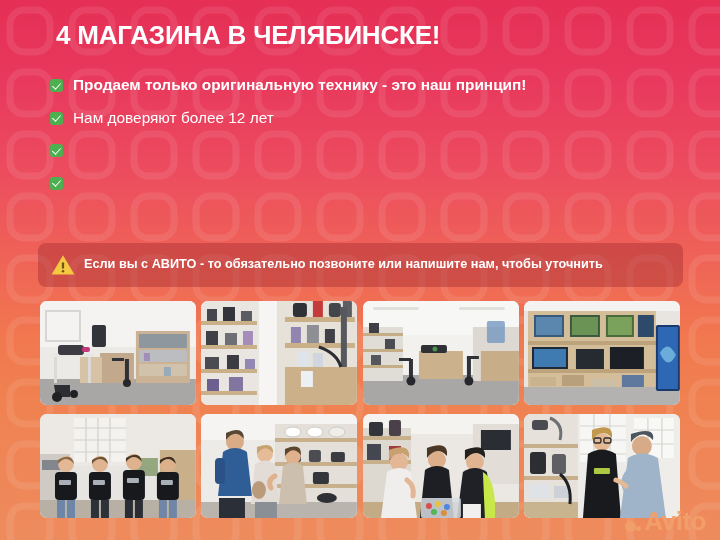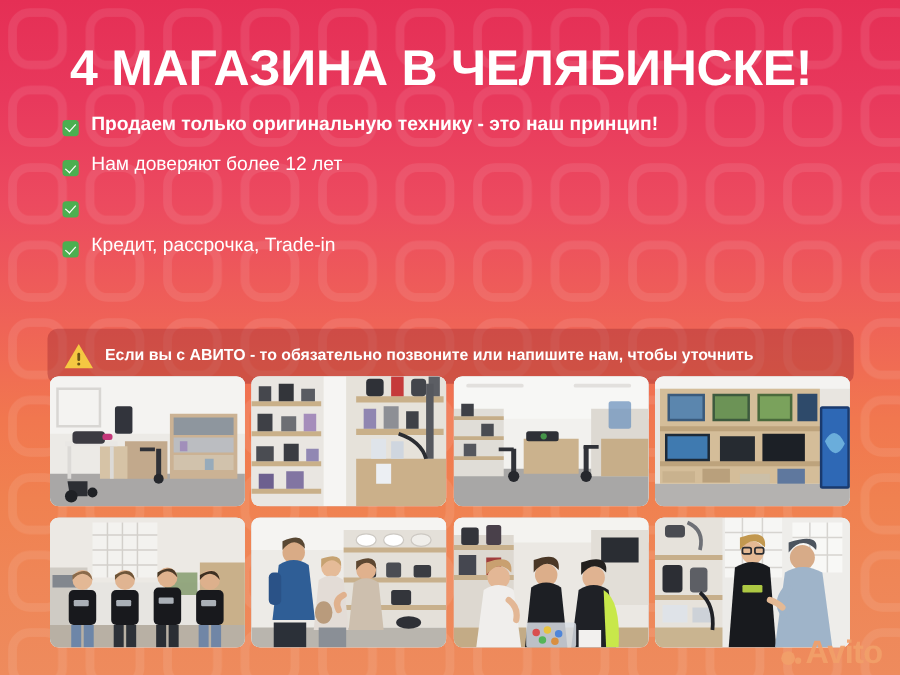--- a/index.html
+++ b/index.html
@@ -36,40 +36,40 @@
     position: absolute;
     inset: 0;
     pointer-events: none;
     opacity: 0.085;
   }
 
   
   #headline {
     position: absolute;
     left: 56px;
-    top: 38px;
+    top: 18px;
     width: 640px;
     color: #ffffff;
-    font-size: 40px;
+    font-size: 26px;
     line-height: 34px;
     font-weight: bold;
     letter-spacing: -0.2px;
     white-space: nowrap;
   }
 
   
   #bullets {
     position: absolute;
     left: 50px;
     top: 76px;
     width: 650px;
   }
   .bullet {
     display: flex;
-    align-items: flex-end;
+    align-items: flex-start;
     height: 32.6px;
     color: #ffffff;
   }
   .bullet-check {
     flex: 0 0 auto;
     width: 13px;
     height: 13px;
     margin-top: 3px;
     margin-right: 10px;
     border-radius: 3px;
@@ -103,21 +103,20 @@
     left: 38px;
     top: 243px;
     width: 645px;
     height: 44px;
     box-sizing: border-box;
     border-radius: 8px;
     background: rgba(158, 40, 48, 0.40);
     display: flex;
     align-items: center;
     padding: 0 24px 0 12px;
-    margin-top: 20px;
   }
   #notice-icon {
     flex: 0 0 auto;
     width: 26px;
     height: 26px;
     margin-right: 8px;
   }
   #notice-text {
     font-size: 12.7px;
     line-height: 15.5px;
@@ -208,21 +207,20 @@
       <span class="bullet-text">Нам доверяют более 12 лет</span>
     </div>
 
     <div class="bullet">
       <span class="bullet-check"></span>
     </div>
 
 
     <div class="bullet">
       <span class="bullet-check"></span>
-      <span class="bullet-text">Кредит, рассрочка, Trade-in</span>
     </div>
 
   </div>
 
   <div id="notice">
     <svg id="notice-icon" viewBox="0 0 26 26" aria-hidden="true">
       <path d="M13 3.2 L24.4 22.6 L1.6 22.6 Z" fill="#f5c842"></path>
       <rect x="11.9" y="10.2" width="2.2" height="6.6" rx="1.1" fill="#6b5414"></rect>
       <circle cx="13" cy="19.2" r="1.25" fill="#6b5414"></circle>
     </svg>

